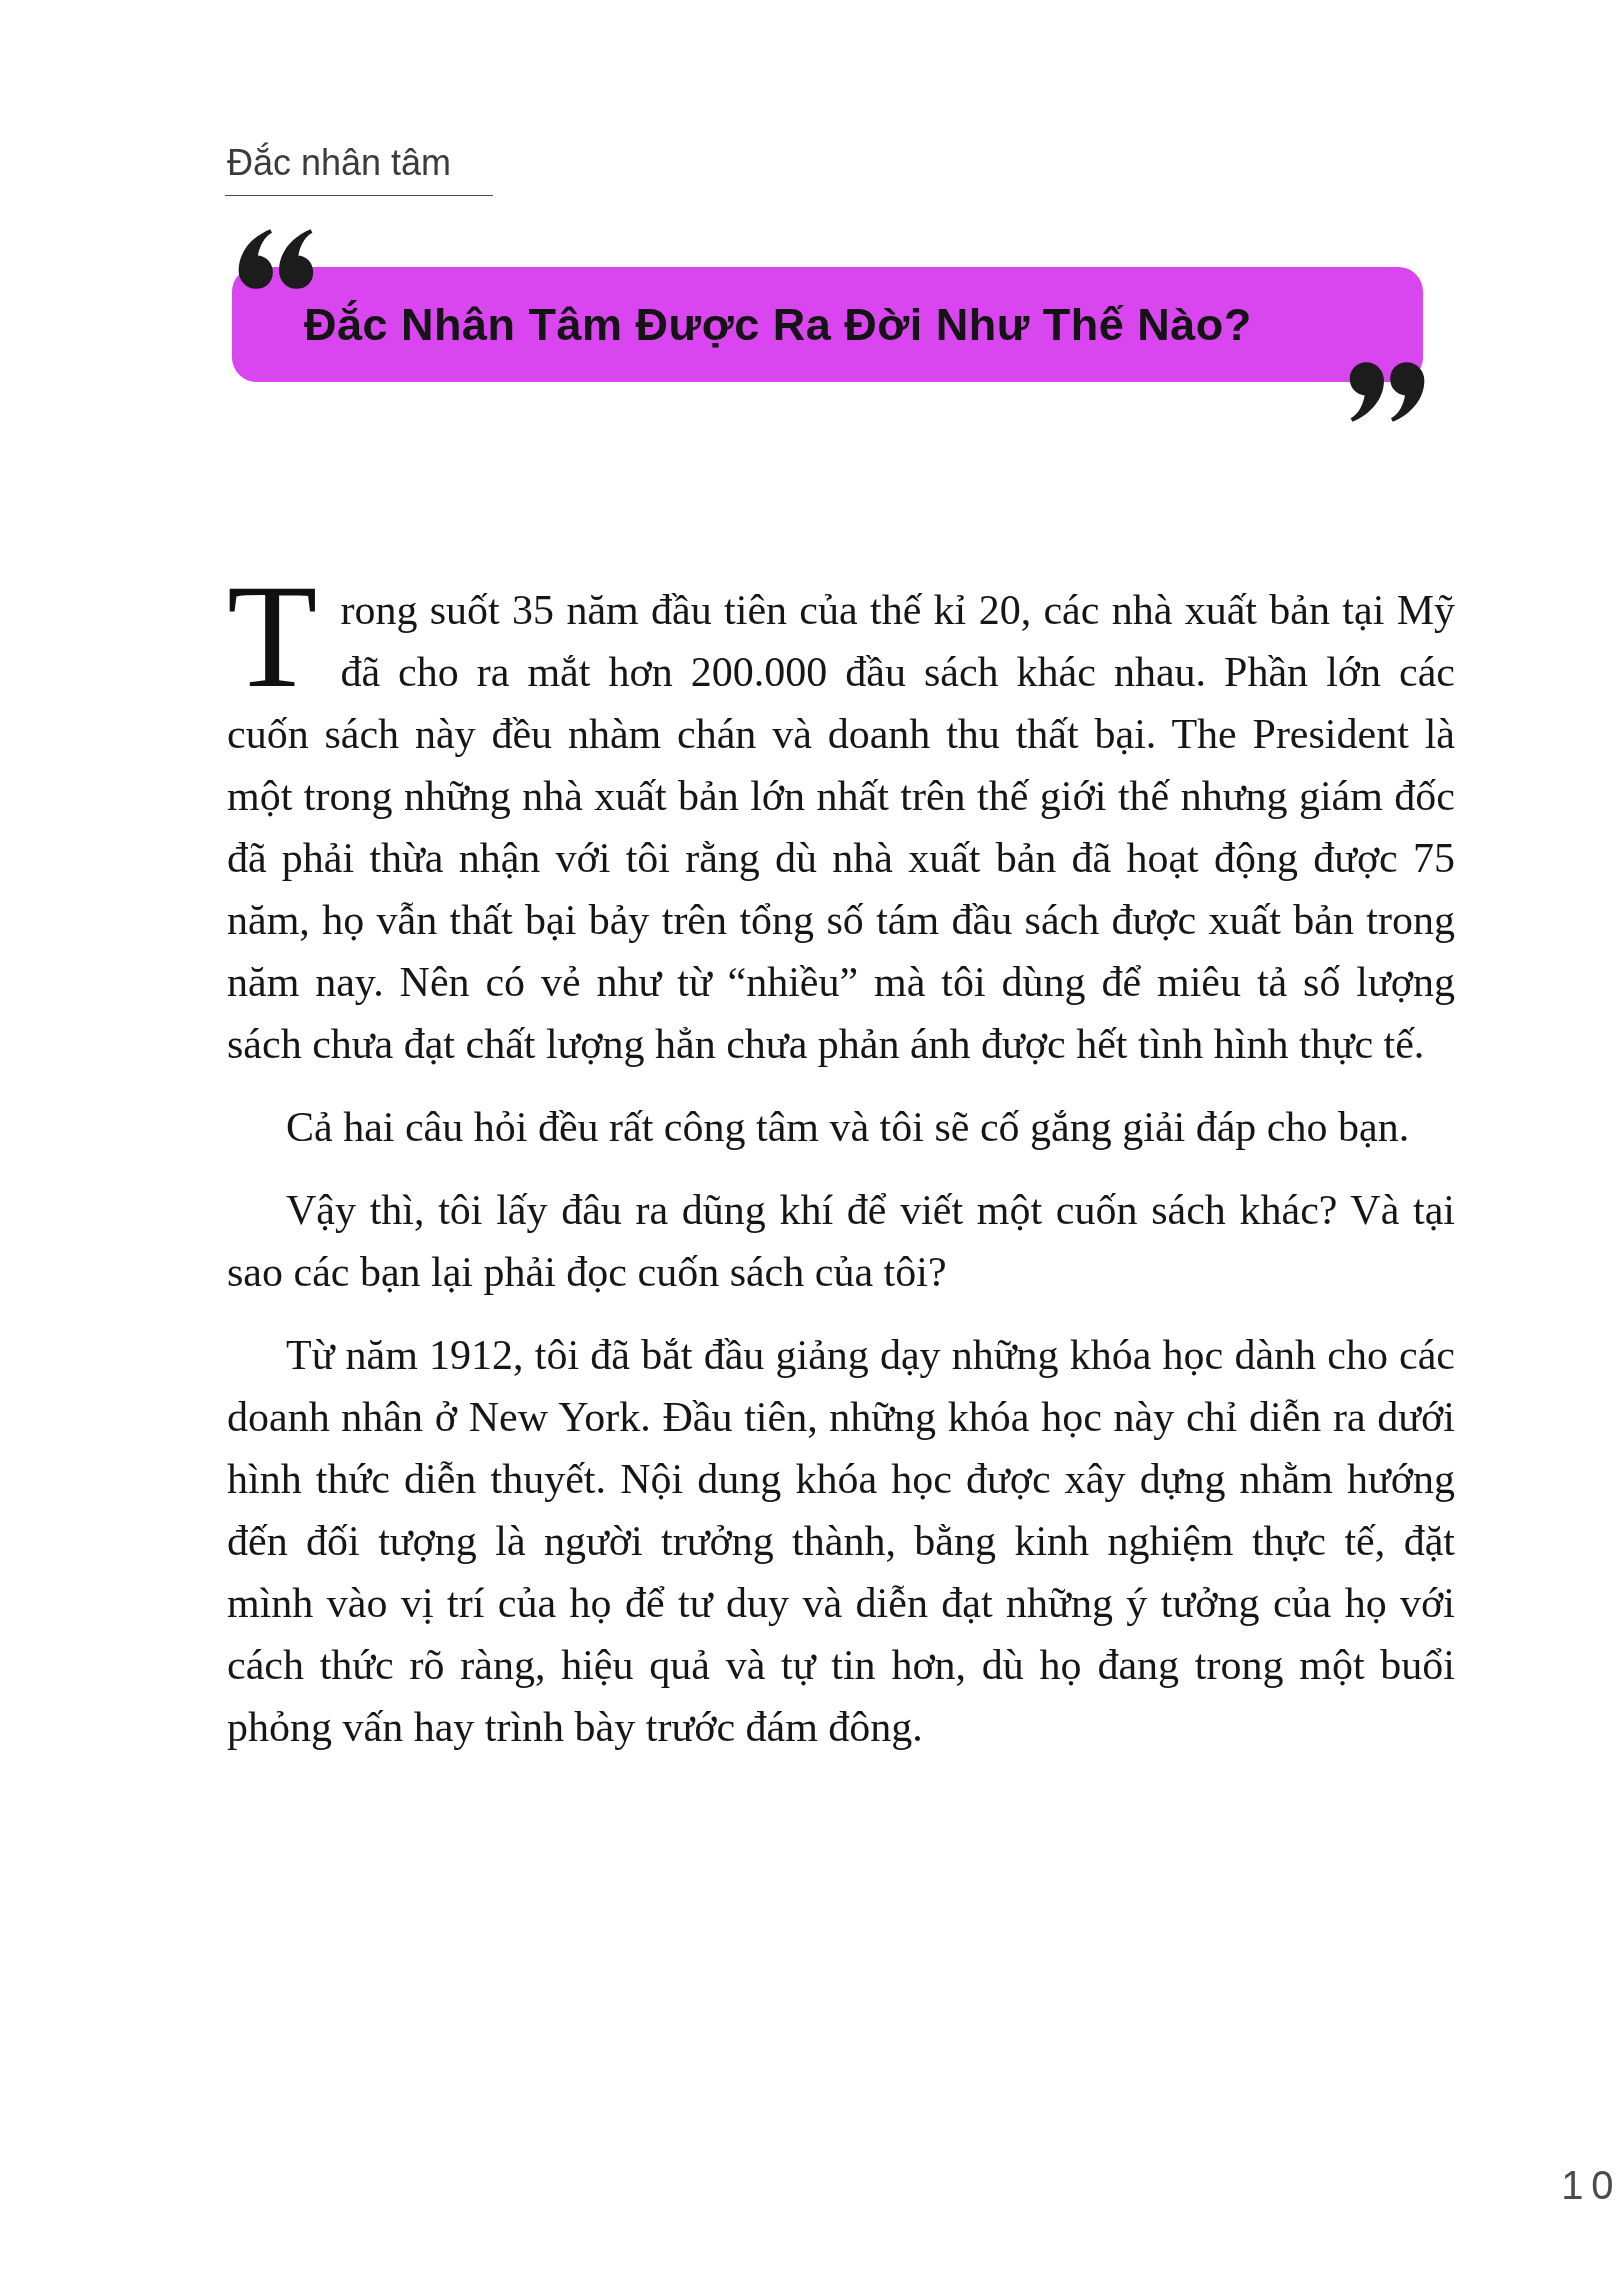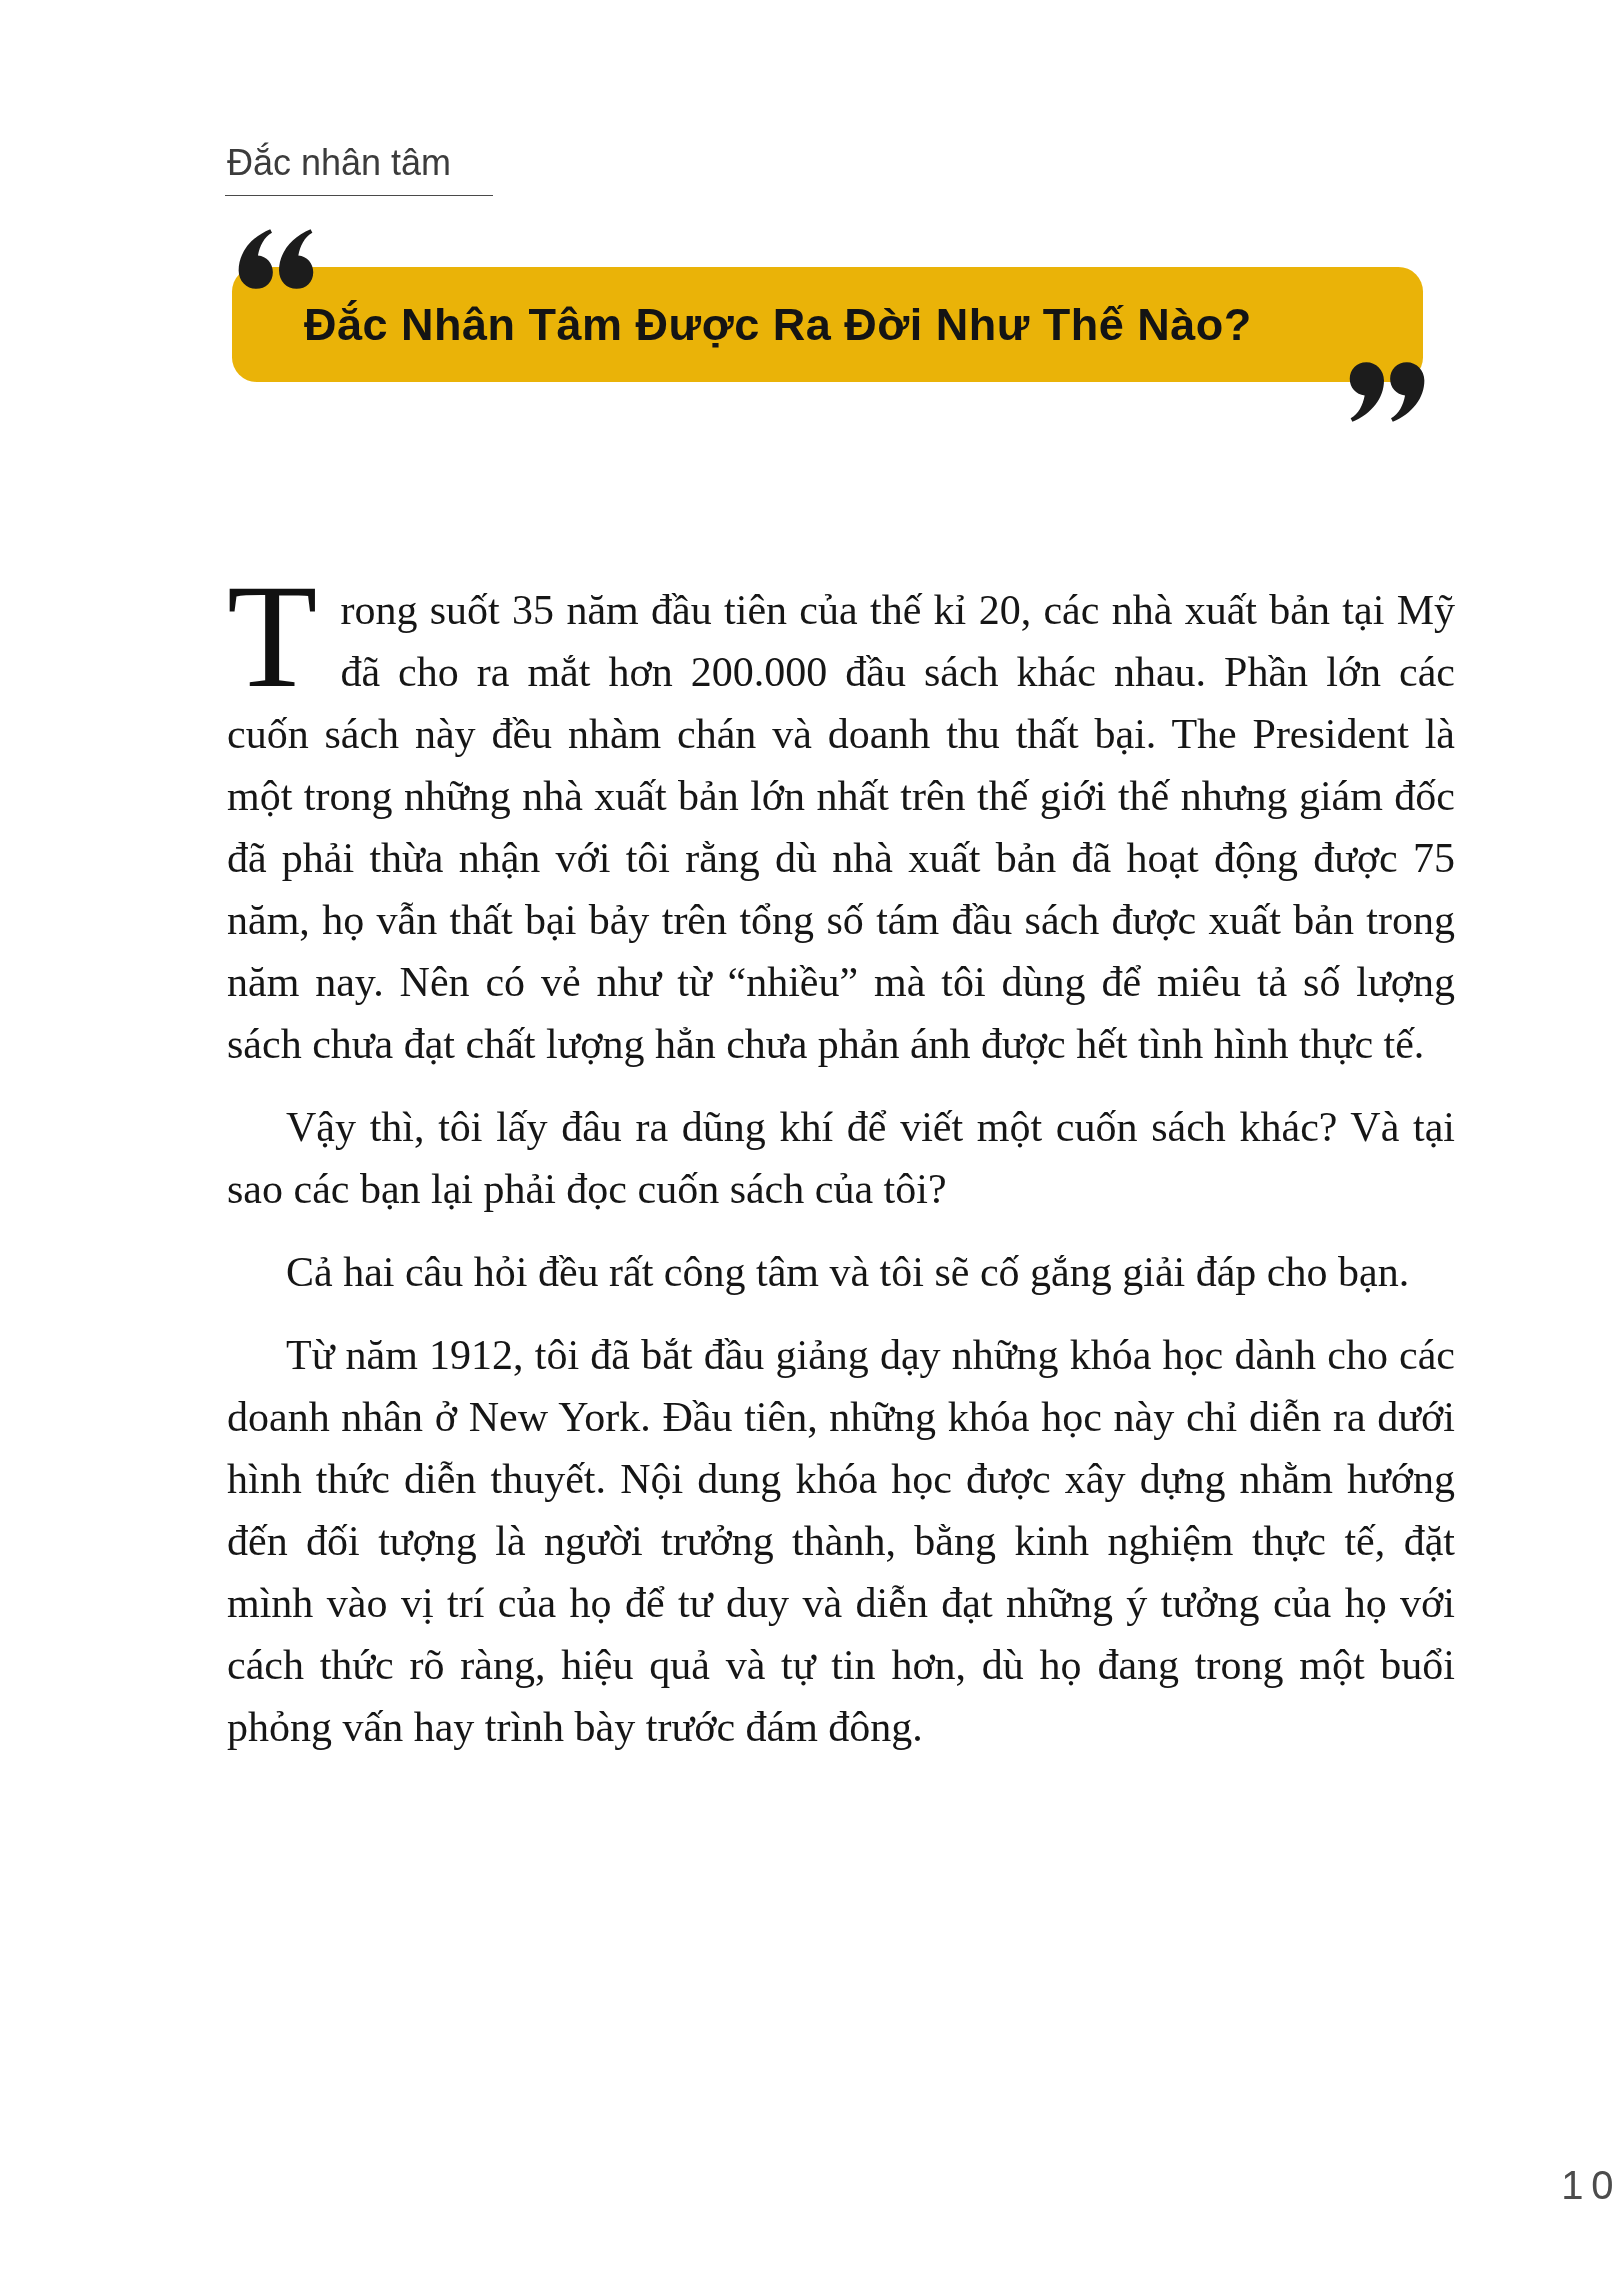--- a/index.html
+++ b/index.html
@@ -27,21 +27,21 @@
   }
 
   
   .title-block {
     position: absolute;
     left: 232px;
     top: 248px;
     width: 1191px;
   }
   .title-box {
-    background: #eab308;
+    background: #d946ef;
     border-radius: 24.6px;
     height: 115px;
     display: flex;
     align-items: center;
     padding-left: 72px;
   }
   .title-text {
     font-family: "Liberation Sans", sans-serif;
     font-weight: bold;
     font-size: 45px;
@@ -117,21 +117,21 @@
         <path d="M39,2 C17,11 3,29 3,49 C3,61 12,70 23,70 C34,70 42,62 42,51 C42,41 35,33 25,32 C27,21 32,11 41,6 Z"></path>
         <path d="M85,2 C63,11 49,29 49,49 C49,61 58,70 69,70 C80,70 88,62 88,51 C88,41 81,33 71,32 C73,21 78,11 87,6 Z"></path>
       </g>
     </svg>
   </div>
 
   <div class="body-text">
     <p class="first">
       <span class="dropcap">T</span><span>rong suốt 35 năm đầu tiên của thế kỉ 20, các nhà xuất bản tại Mỹ đã cho ra mắt hơn 200.000 đầu sách khác nhau. Phần lớn các cuốn sách này đều nhàm chán và doanh thu thất bại. The President là một trong những nhà xuất bản lớn nhất trên thế giới thế nhưng giám đốc đã phải thừa nhận với tôi rằng dù nhà xuất bản đã hoạt động được 75 năm, họ vẫn thất bại bảy trên tổng số tám đầu sách được xuất bản trong năm nay. Nên có vẻ như từ “nhiều” mà tôi dùng để miêu tả số lượng sách chưa đạt chất lượng hẳn chưa phản ánh được hết tình hình thực tế.</span>
     </p>
+    <p>Cả hai câu hỏi đều rất công tâm và tôi sẽ cố gắng giải đáp cho bạn.</p>
     <p>Vậy thì, tôi lấy đâu ra dũng khí để viết một cuốn sách khác? Và tại sao các bạn lại phải đọc cuốn sách của tôi?</p>
-    <p>Cả hai câu hỏi đều rất công tâm và tôi sẽ cố gắng giải đáp cho bạn.</p>
     <p>Từ năm 1912, tôi đã bắt đầu giảng dạy những khóa học dành cho các doanh nhân ở New York. Đầu tiên, những khóa học này chỉ diễn ra dưới hình thức diễn thuyết. Nội dung khóa học được xây dựng nhằm hướng đến đối tượng là người trưởng thành, bằng kinh nghiệm thực tế, đặt mình vào vị trí của họ để tư duy và diễn đạt những ý tưởng của họ với cách thức rõ ràng, hiệu quả và tự tin hơn, dù họ đang trong một buổi phỏng vấn hay trình bày trước đám đông.</p>
   </div>
 
   <div class="page-num">10</div>
 
 </div>
 
 
 </body></html>

